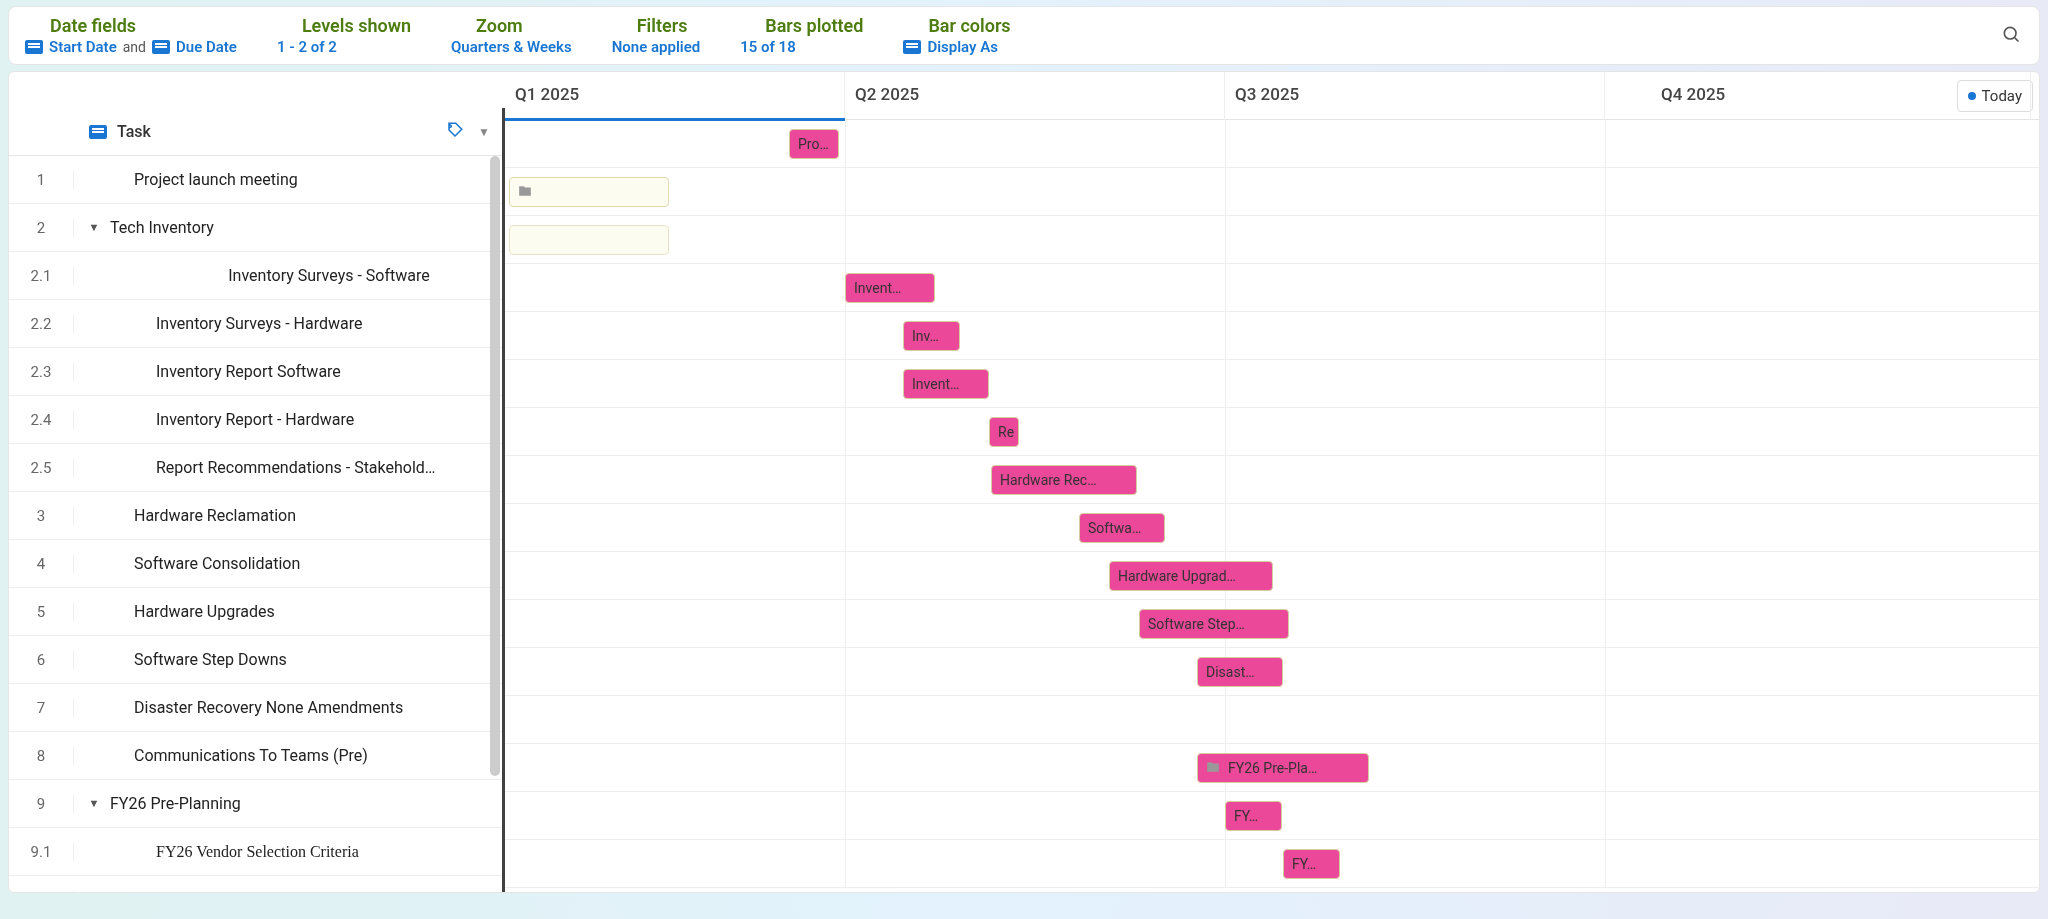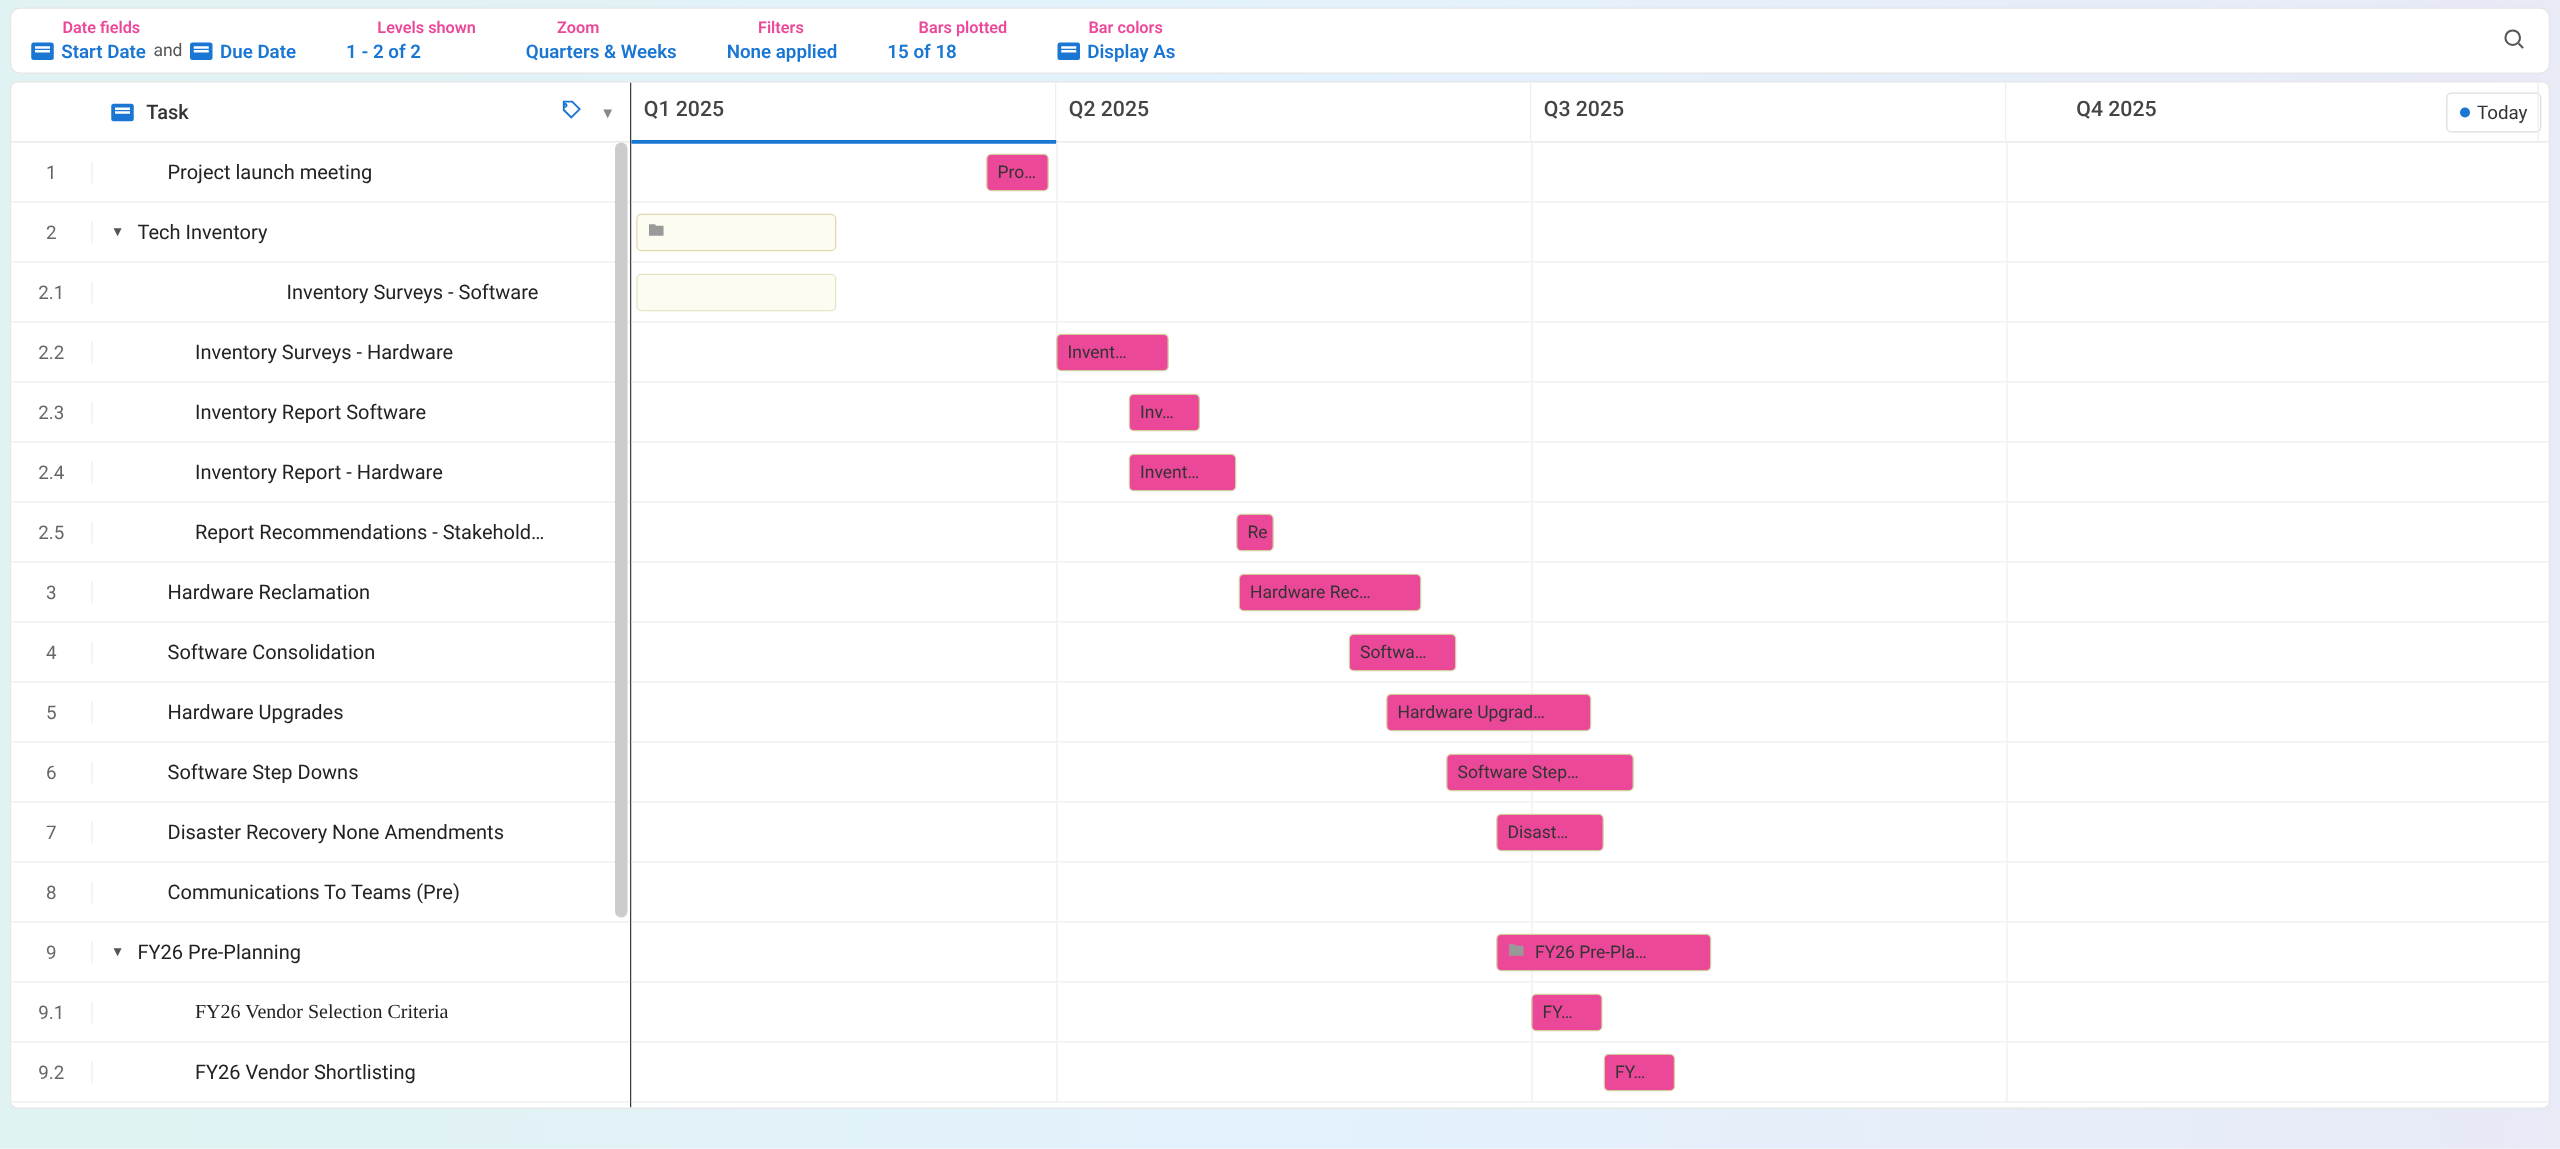--- a/index.html
+++ b/index.html
@@ -1,30 +1,30 @@
 <!DOCTYPE html>
 <html><head>
 <meta charset="utf-8">
 <style>
   * { box-sizing: border-box; margin: 0; padding: 0; }
   html,body { font-family: -apple-system, BlinkMacSystemFont, "Segoe UI", Roboto, sans-serif; background: linear-gradient(90deg,#e0f2f1 0%, #e3f2fd 50%, #e8eaf6 100%); color:#222; }
   .wrapper { padding:0; }
   .toolbar { background:#fff; border:1px solid #e5e5e5; border-radius:8px; margin:6px 8px; padding:8px 16px; display:flex; align-items:center; gap:40px; position:relative; }
   .tool-group { display:flex; flex-direction:column; gap:2px; }
-  .tool-group .label { font-size:13px; font-weight:600; color:#ec4899;padding-left:25px; }
+  .tool-group .label { font-size:18px; font-weight:600; color:#4d7c0f;padding-left:25px; }
   .tool-group .value { font-size:15px; color:#1976d2; font-weight:600; display:flex; align-items:center; gap:6px; }
   .tool-group .value .and { color:#555; font-weight:400; font-size:14px; }
   .icon-box { width:18px; height:14px; background:#1976d2; border-radius:2px; display:inline-flex; align-items:center; justify-content:center; }
   .icon-box::after { content:""; width:12px; height:2px; background:#fff; box-shadow:0 -4px 0 #fff, 0 4px 0 #fff00000; }
   .icon-box.bars::after{ box-shadow:0 -3px 0 #fff; }
   .search-icon { position:absolute; right:18px; top:50%; transform:translateY(-50%); color:#555; cursor:pointer; }
   .search-icon svg{width:20px;height:20px;}
   .panel { background:#fff; border:1px solid #e5e5e5; border-radius:6px; margin:0 8px 8px 8px; overflow:hidden; position:relative; }
   .panel-inner { display:flex; height:820px; }
-  .left-pane { width:496px; flex:0 0 496px; border-right:1px solid #404040; display:flex; flex-direction:column; position:relative;}
+  .left-pane { width:496px; flex:0 0 496px; border-right:3px solid #404040; display:flex; flex-direction:column; position:relative;margin-top:36px;}
   .task-header { height:48px; border-bottom:1px solid #e5e5e5; display:flex; align-items:center; padding:0 12px; gap:10px; flex:0 0 48px;}
   .task-header .icon-box { }
   .task-header .title { font-size:16px; color:#333; font-weight:500;}
   .task-header-controls { margin-left:auto; display:flex; align-items:center; gap:14px; color:#1976d2;}
   .tag-icon svg{width:18px;height:18px;}
   .caret { color:#888; font-size:12px;}
   .row-num-col { width:70px; flex:0 0 65px; border-right:1px solid #eee; display:flex; align-items:center; justify-content:center; color:#666; font-size:15px;}
   .task-row { height:48px; display:flex; align-items:center; border-bottom:1px solid #eee; font-size:16px;}
   .task-row:nth-child(odd){ background:#fafafa00;}
   .task-cell { flex:1; display:flex; align-items:center; padding-left:8px; overflow:hidden; white-space:nowrap; text-overflow:ellipsis;}
@@ -319,21 +319,21 @@
               <div class="vline" style="left: 720px;"></div>
               <div class="vline" style="left: 1100px;"></div>
               <div class="bar outline" style="left: 604px; width: 164px;">
                 <span>Hardware Upgrad…</span>
               </div>
             </div>
             <div class="gantt-row">
               <div class="vline" style="left: 340px;"></div>
               <div class="vline" style="left: 720px;"></div>
               <div class="vline" style="left: 1100px;"></div>
-              <div class="bar outline" style="left: 652px; width: 150px;">
+              <div class="bar outline" style="left: 634px; width: 150px;">
                 <span>Software Step…</span>
               </div>
             </div>
             <div class="gantt-row">
               <div class="vline" style="left: 340px;"></div>
               <div class="vline" style="left: 720px;"></div>
               <div class="vline" style="left: 1100px;"></div>
               <div class="bar outline" style="left: 692px; width: 86px;">
                 <span>Disast…</span>
               </div>

